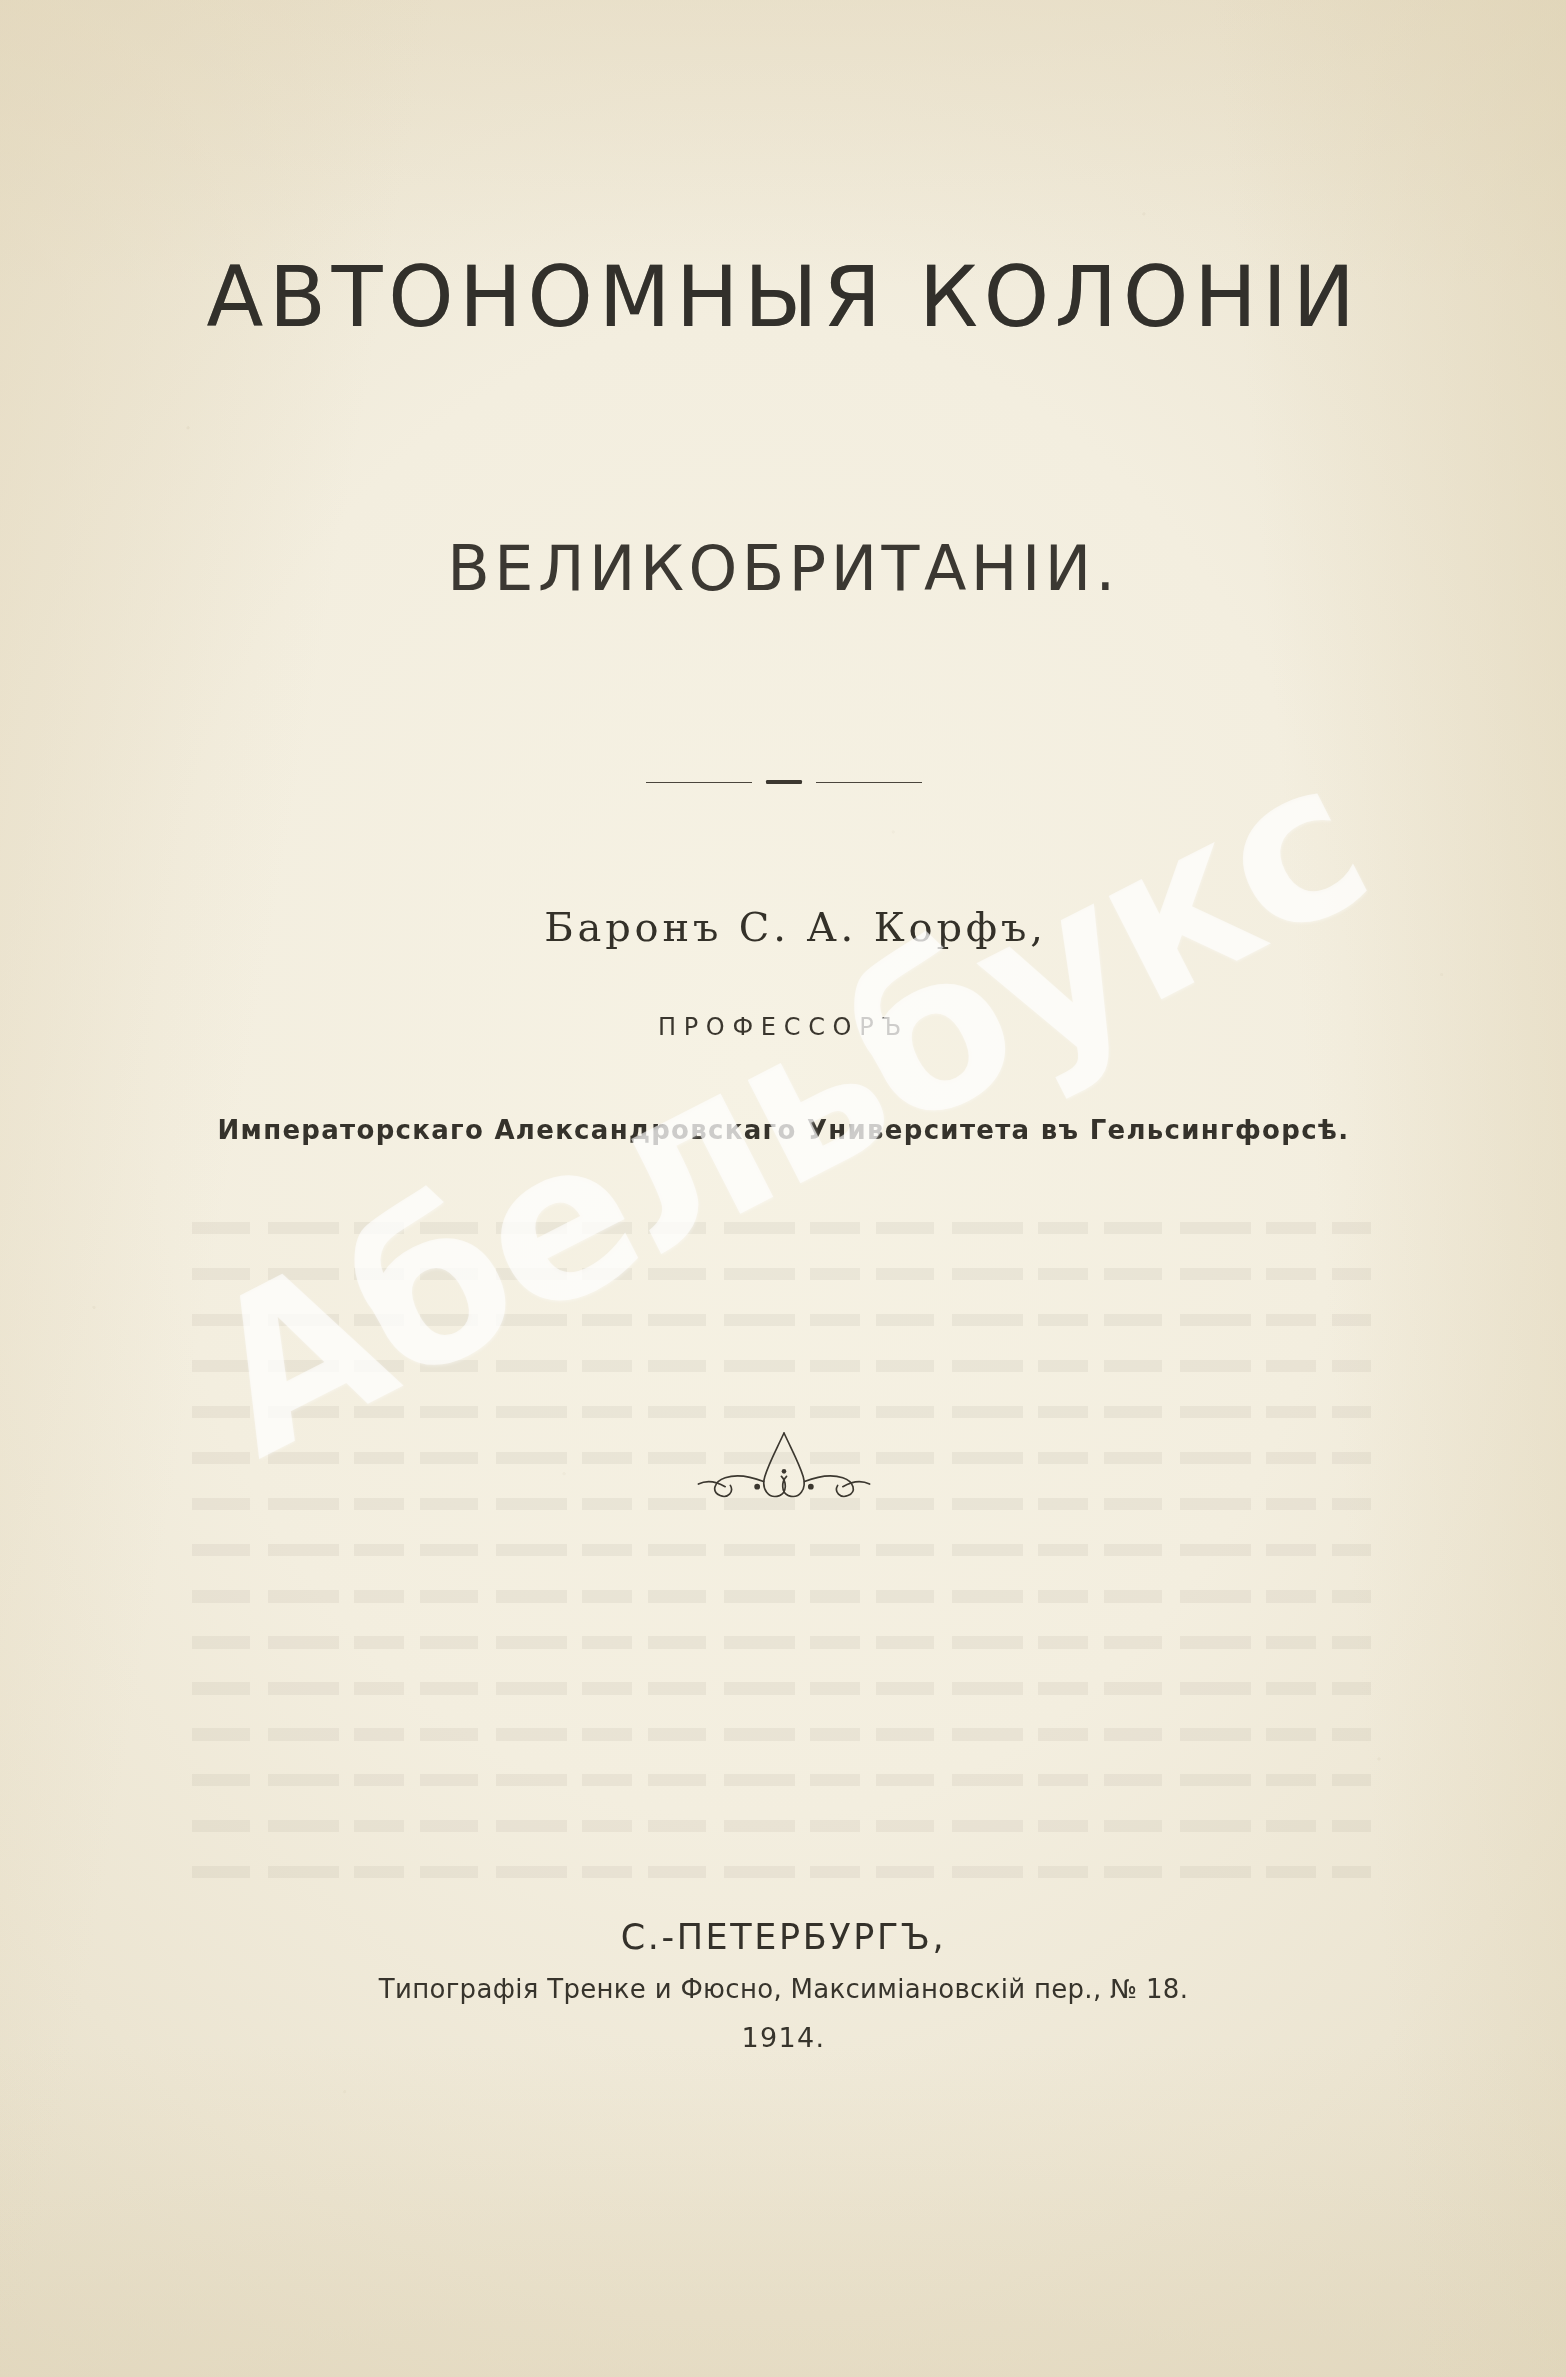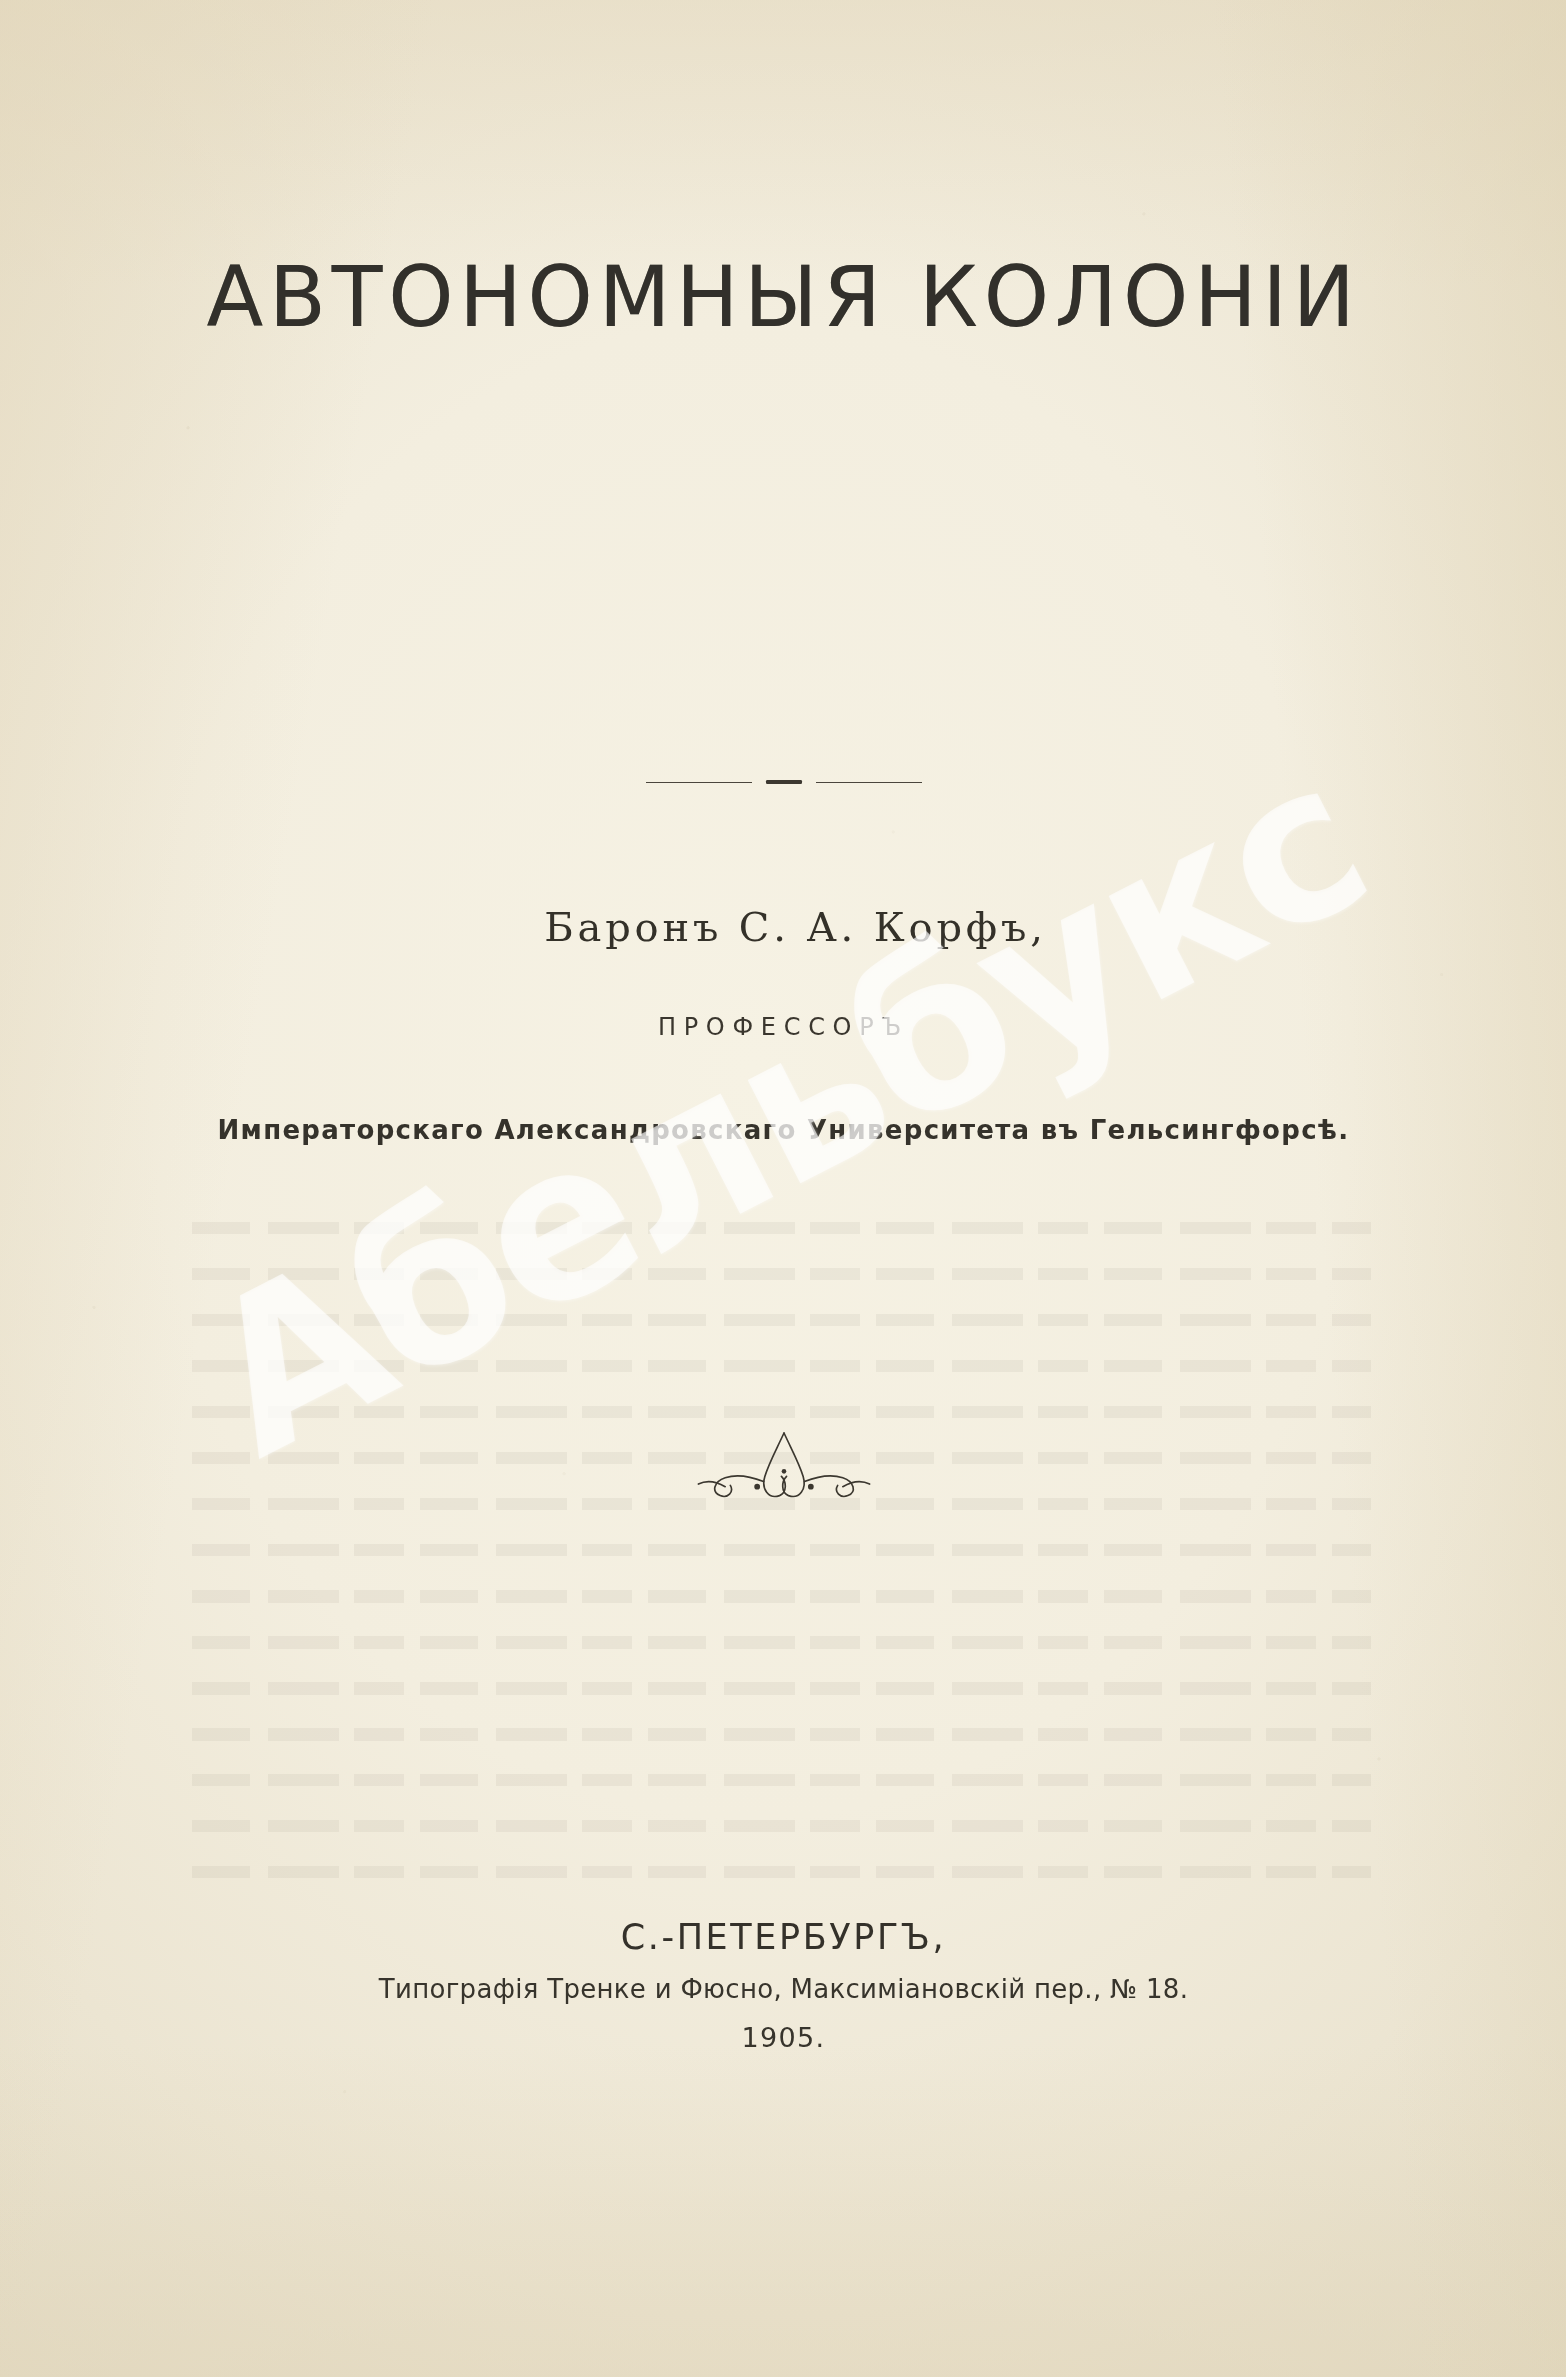--- a/index.html
+++ b/index.html
@@ -236,20 +236,21 @@
 <body>
 
 <div class="page">
   <div class="paper-tint"></div>
   <div class="speckle"></div>
   <div class="showthrough"></div>
 
   <div class="content">
 
     <div class="title-main">АВТОНОМНЫЯ КОЛОНІИ</div>
+    <div class="title-sub">ВЕЛИКОБРИТАНІИ.</div>
 
     <div class="rule">
       <span class="seg-l"></span>
       <span class="seg-c"></span>
       <span class="seg-r"></span>
     </div>
 
     <div class="author">
       <span>Баронъ</span><span class="sp"></span><span>С.</span><span class="sp"></span><span>А.</span><span class="sp"></span><span>Корфъ,</span>
     </div>
@@ -271,21 +272,21 @@
           <circle cx="168" cy="120" r="4.5"></circle>
           <circle cx="252" cy="120" r="4.5"></circle>
           <circle cx="210" cy="96" r="3.6"></circle>
         </g>
       </svg>
     </div>
 
     <div class="imprint">
       <div class="city">С.-ПЕТЕРБУРГЪ,</div>
       <div class="printer">Типографія Тренке и Фюсно, Максиміановскій пер., № 18.</div>
-      <div class="year">1905.</div>
+      <div class="year">1914.</div>
     </div>
   </div>
 
   <div class="watermark">
     <div class="wm-text">Абельбукс</div>
   </div>
 </div>
 
 
 </body></html>

